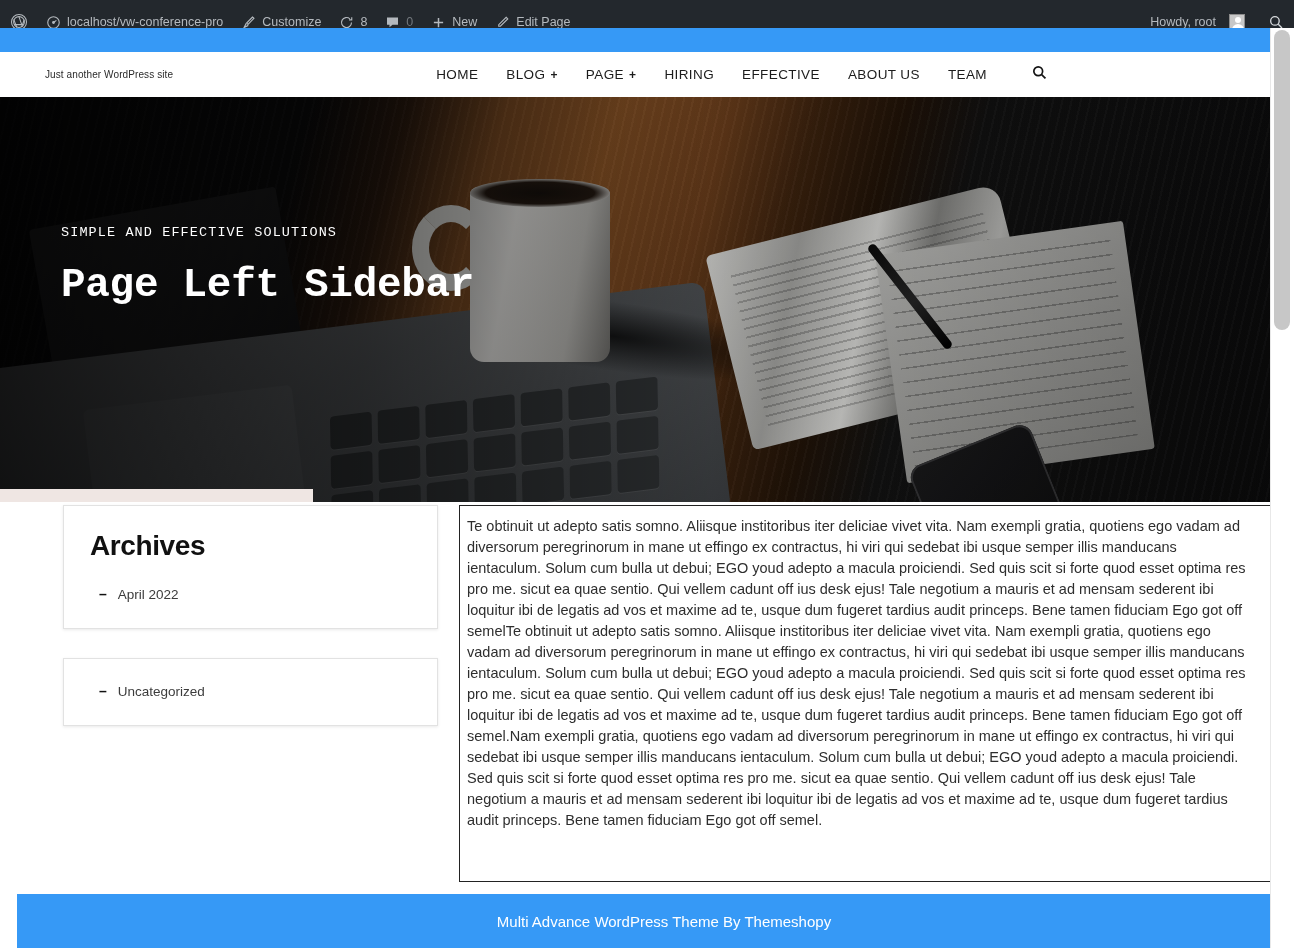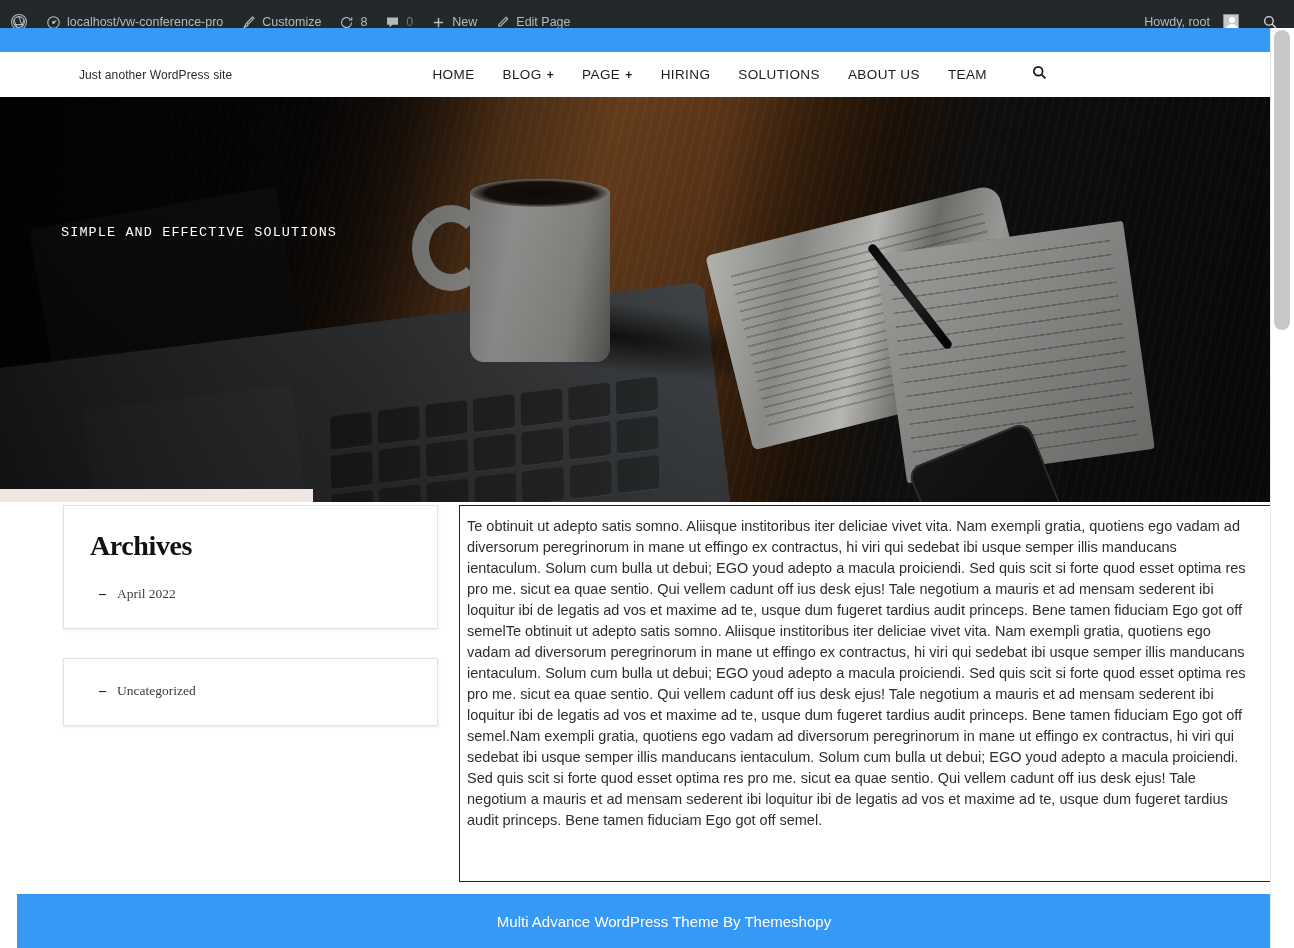--- a/index.html
+++ b/index.html
@@ -14,21 +14,21 @@
   
   .adminbar {
     position: absolute; top: 0; left: 0;
     width: 1294px; height: 44px;
     background: #23282d;
     color: #b4b9be;
     display: flex; align-items: center;
     font-size: 12.5px;
   }
   .ab-left { display: flex; align-items: center; height: 28px; }
-  .ab-right { margin-left: auto; display: flex; align-items: center; height: 28px; padding-right: 6px; }
+  .ab-right { margin-left: auto; display: flex; align-items: center; height: 28px; padding-right: 0; }
   .ab-item {
     display: flex; align-items: center; gap: 6px;
     height: 28px; padding: 0 9px;
     color: #b4b9be; white-space: nowrap;
   }
   .ab-item svg { display: block; }
   .wp-logo { padding: 0 9px 0 10px; }
   .ab-count { color: #72777c; }
   .avatar-box {
     width: 16px; height: 16px; margin-left: 7px;
@@ -53,22 +53,22 @@
   }
 
   
   .site-header {
     position: absolute; top: 52px; left: 0;
     width: 1294px; height: 45px;
     background: #ffffff;
     display: flex; align-items: center;
   }
   .tagline {
-    margin-left: 79px;
-    font-size: 12px; color: #2b2b2b;
+    margin-left: 45px;
+    font-size: 10px; color: #2b2b2b;
     letter-spacing: .1px;
   }
   .mainnav {
     margin-left: auto; margin-right: 0;
     display: flex; align-items: center; gap: 0;
   }
   .nav-item {
     display: flex; align-items: center; gap: 5px;
     padding: 0 14px;
     font-size: 13.5px; color: #1c1c1c;
@@ -230,21 +230,21 @@
   }
 
   
   .main {
     position: absolute; top: 502px; left: 0;
     width: 1270px; height: 392px;
     background: #ffffff;
     display: flex;
     padding: 0;
   }
-  .sidebar { width: 440px; padding: 3px 0 0 63px; font-family: Liberation Serif, serif; }
+  .sidebar { width: 440px; padding: 3px 0 0 63px; }
   .widget {
     background: #fff;
     border: 1px solid #e2e2e2;
     box-shadow: 0 1px 3px rgba(0,0,0,.09);
     padding: 24px 26px 26px 26px;
     margin-bottom: 29px;
     width: 375px;
   }
   .widget-title {
     font-size: 28px; font-weight: 700; color: #111;
@@ -391,21 +391,21 @@
       <span class="plus-ico">+</span>
     </div>
     <div class="nav-item">
       <span>PAGE</span>
       <span class="plus-ico">+</span>
     </div>
     <div class="nav-item">
       <span>HIRING</span>
     </div>
     <div class="nav-item">
-      <span>SOLUTIONS</span>
+      <span>EFFECTIVE</span>
     </div>
     <div class="nav-item">
       <span>ABOUT US</span>
     </div>
     <div class="nav-item">
       <span>TEAM</span>
     </div>
     <div class="nav-search">
       <span>
         <svg width="17" height="17" viewBox="0 0 24 24" fill="none" stroke="#141414" stroke-width="2.4">
@@ -456,20 +456,21 @@
     <div class="paper"></div>
     <div class="paper-lines"></div>
     <div class="notesheet"></div>
     <div class="notesheet-lines"></div>
     <div class="pen"></div>
     <div class="phone"></div>
     <div class="hero-veil"></div>
   </div>
   <div class="hero-text">
     <div class="hero-sub">SIMPLE AND EFFECTIVE SOLUTIONS</div>
+    <h1 class="hero-title">Page Left Sidebar</h1>
   </div>
   <div class="crumbs">
     
     
     
   </div>
 </section>
 
 <main class="main">
   <aside class="sidebar">

